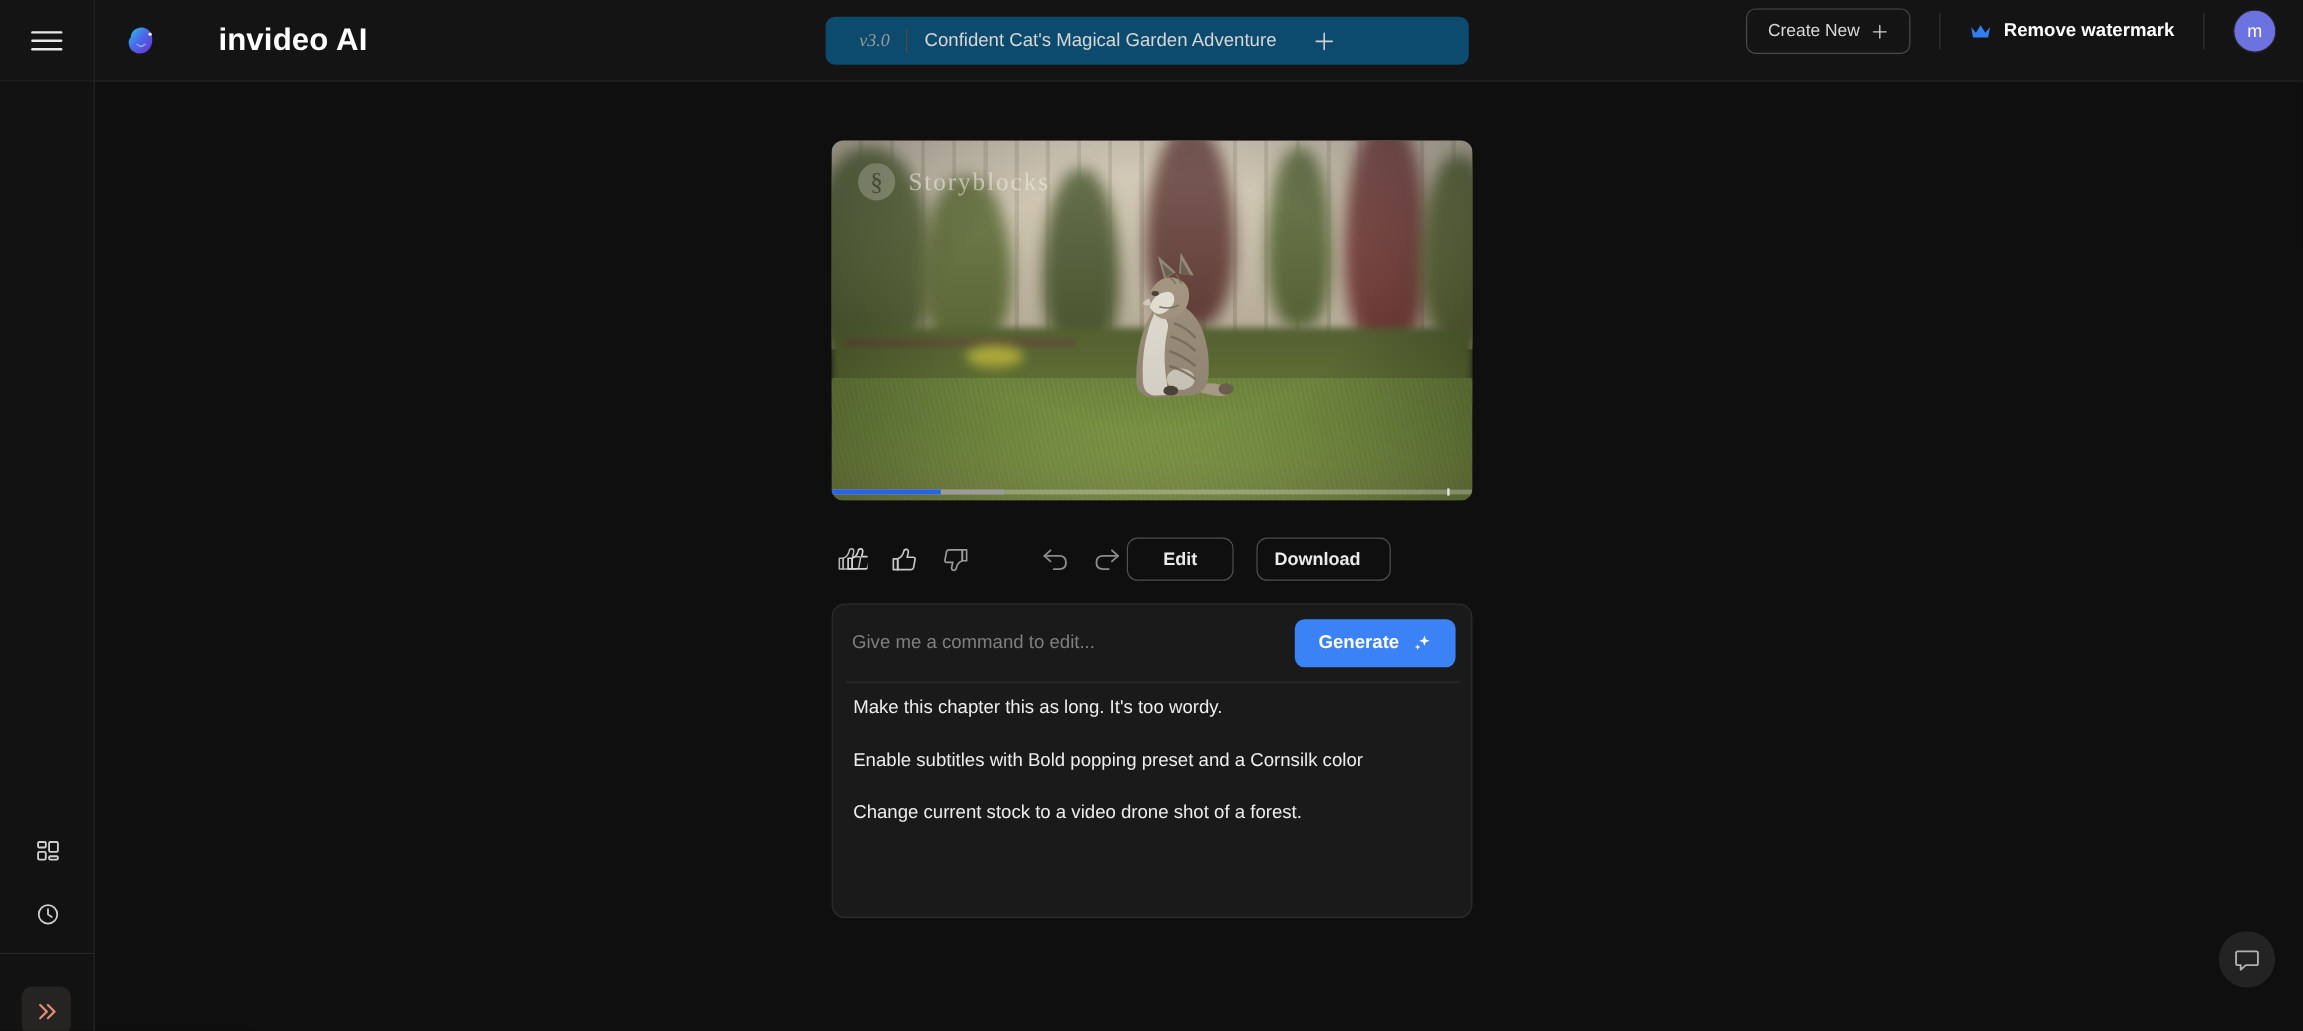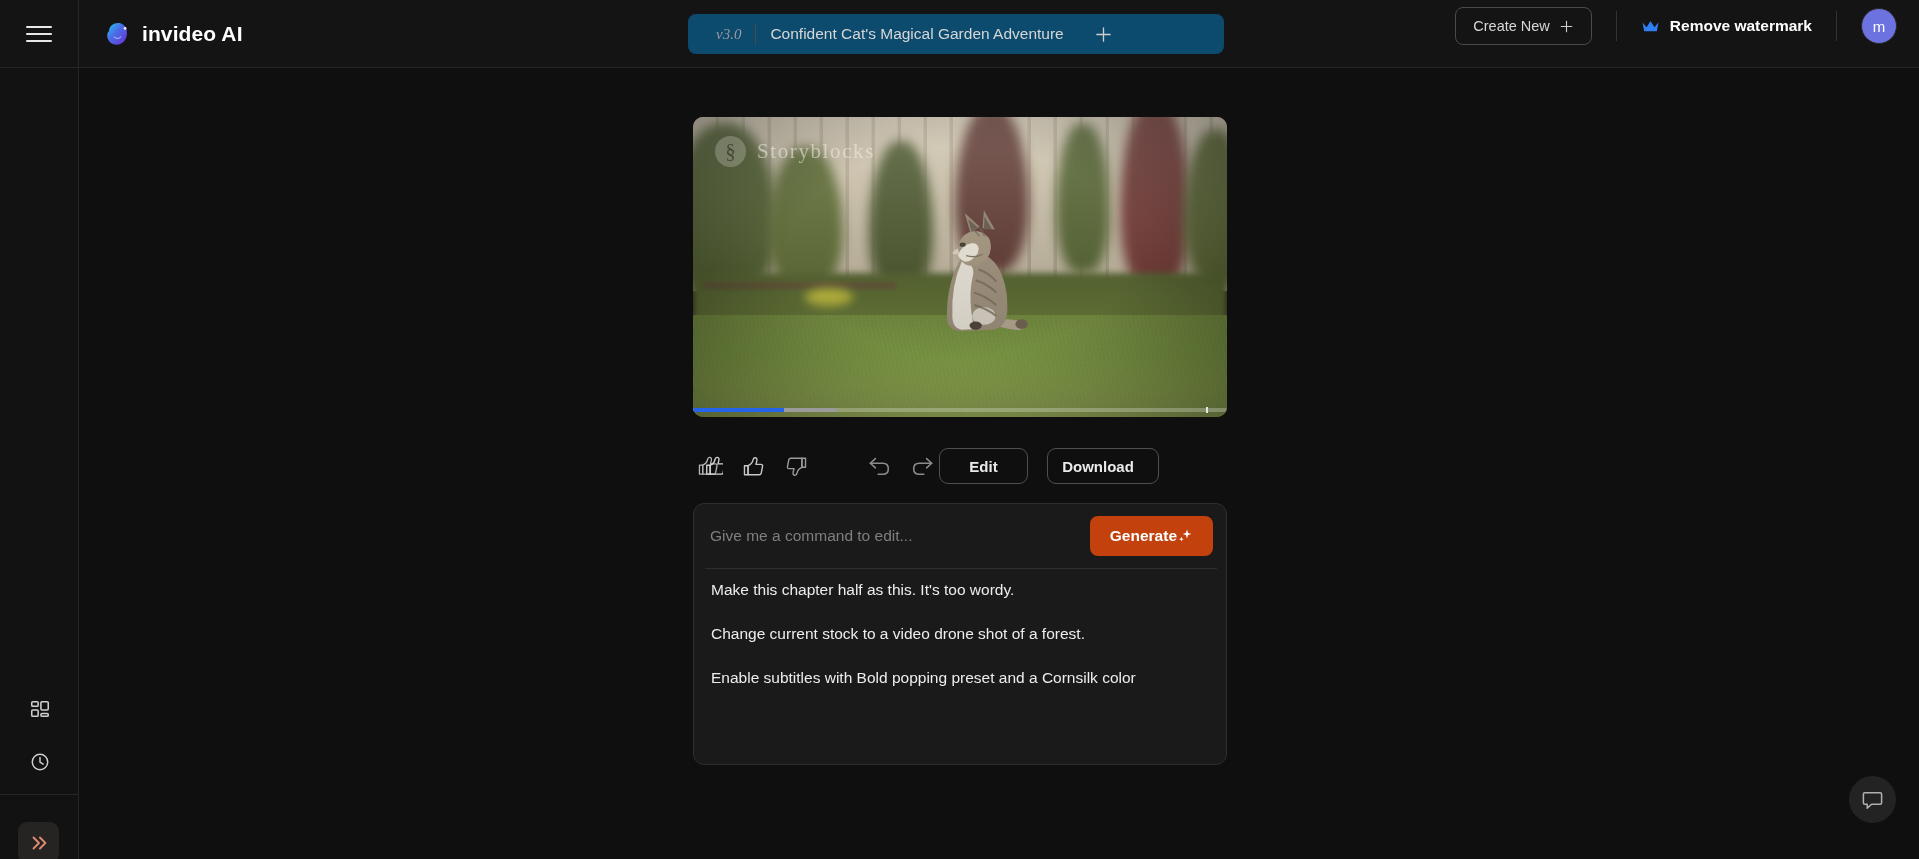--- a/index.html
+++ b/index.html
@@ -25,21 +25,21 @@
     cursor: pointer;
   }
   .hamburger { width: 26px; display: flex; flex-direction: column; gap: 5px; }
   .hamburger span { display: block; height: 2px; background: #e8e8e8; border-radius: 2px; }
 
   #brand {
     display: flex; align-items: center; gap: 11px;
     margin-left: 25px; cursor: pointer;
   }
   #brand-logo { width: 27px; height: 27px; display: block; }
-  #brand-name { font-size: 21px; font-weight: bold; color: #ffffff; letter-spacing: .1px; }
+  #brand-name { font-size: 26px; font-weight: bold; color: #ffffff; letter-spacing: .1px; margin-left: 40px; }
 
   #project-pill {
     position: absolute; left: 688px; top: 14px;
     width: 536px; height: 40px;
     background: #0c4a6e; border-radius: 8px;
     display: flex; align-items: center;
   }
   #version-tag {
     margin-left: 28px; font-size: 15px; font-style: italic;
     color: #9a9a9a; font-family: "Liberation Serif", serif;
@@ -218,22 +218,22 @@
   }
   #command-input {
     position: absolute; left: 16px; top: 0; width: 270px; height: 64px;
     background: transparent; border: none; outline: none;
     color: #7dd3fc; font-size: 15.5px; font-family: "Liberation Sans", sans-serif;
   }
   #command-input::placeholder { color: #7f7f7f; }
   #generate-btn {
     position: absolute; right: 13px; top: 12px;
     height: 40px; padding: 0 20px; border: none; border-radius: 8px;
-    background: #c2410c; color: #fff; font-size: 15.5px; font-weight: bold;
-    cursor: pointer; display: flex; align-items: center; 
+    background: #3b82f6; color: #fff; font-size: 15.5px; font-weight: bold;
+    cursor: pointer; display: flex; align-items: center; gap: 11px;
   }
   #panel-divider {
     position: absolute; left: 11px; top: 64px; width: 512px; height: 1px;
     background: #2f2f2f;
   }
   #suggestions { position: absolute; left: 0; top: 75px; width: 100%; padding: 0 17px; }
   .suggestion {
     color: #ededed; font-size: 15.5px; line-height: 22px;
     margin-bottom: 22px; cursor: pointer;
   }
@@ -472,23 +472,23 @@
         <svg width="16" height="16" viewBox="0 0 20 20">
           <path d="M12.5 2 L13.9 6.1 L18 7.5 L13.9 8.9 L12.5 13 L11.1 8.9 L7 7.5 L11.1 6.1 Z" fill="#ffffff"></path>
           <path d="M5.5 11 L6.3 13.2 L8.5 14 L6.3 14.8 L5.5 17 L4.7 14.8 L2.5 14 L4.7 13.2 Z" fill="#ffffff"></path>
         </svg>
       </button>
     </div>
 
     <div id="panel-divider"></div>
 
     <div id="suggestions">
-      <div class="suggestion">Make this chapter half as this. It's too wordy.</div>
+      <div class="suggestion">Make this chapter this as long. It's too wordy.</div>
+      <div class="suggestion">Enable subtitles with Bold popping preset and a Cornsilk color</div>
       <div class="suggestion">Change current stock to a video drone shot of a forest.</div>
-      <div class="suggestion">Enable subtitles with Bold popping preset and a Cornsilk color</div>
     </div>
   </div>
 
   <div id="chat-fab">
     <svg width="23" height="23" viewBox="0 0 24 24">
       <path d="M4 5 h16 q1.5 0 1.5 1.5 v9 q0 1.5 -1.5 1.5 H11 l-4.5 4 v-4 H4 q-1.5 0 -1.5 -1.5 v-9 Q2.5 5 4 5 Z" fill="none" stroke="#b0b0b0" stroke-width="1.6" stroke-linejoin="round"></path>
     </svg>
   </div>
 
 </div>

